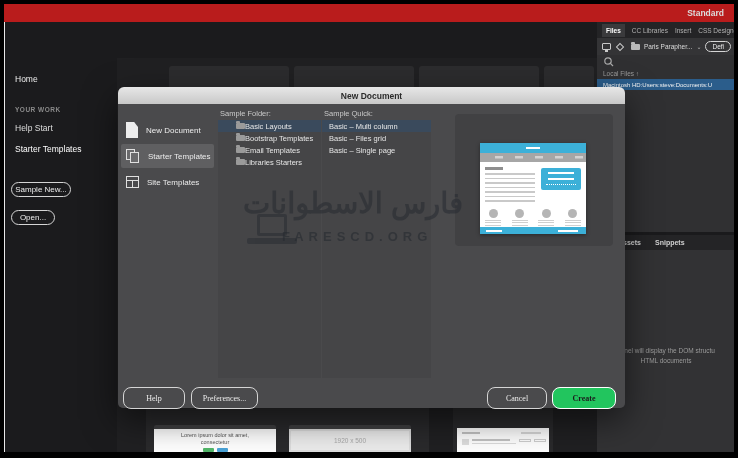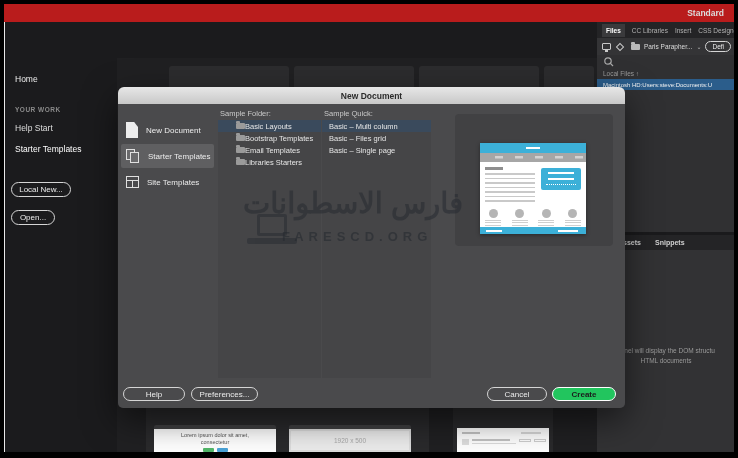--- a/index.html
+++ b/index.html
@@ -108,21 +108,21 @@
   .pv-cta .dotted { width:30px; height:0; border-bottom:1.5px dotted #ffffff; background:none; margin-top:4px; }
   .pv-circles { position:absolute; left:0; top:66px; width:106px; display:flex; justify-content:space-around; }
   .pv-col { display:flex; flex-direction:column; align-items:center; gap:1.5px; }
   .pv-circle { width:9px; height:9px; border-radius:50%; background:#b5b5b5; }
   .pv-mini { width:16px; height:1.2px; background:#cfcfcf; }
   .pv-footer { position:absolute; left:0; bottom:0; width:106px; height:7px; background:#3cb0d8;
      background-image:linear-gradient(#fff,#fff),linear-gradient(#fff,#fff);
      background-size:16px 2px, 20px 2px; background-position:6px 2.5px, 78px 2.5px; background-repeat:no-repeat; }
 
   .dlg-btn-row { position:absolute; left:0; top:283px; width:100%; height:14px; }
-  .dlg-btn { position:absolute; height:14px; border-radius:8px; }
+  .dlg-btn { position:absolute; height:22px; border-radius:8px;font-family:Liberation Serif, serif; }
   .btn-help { left:5px; width:62px; }
   .btn-prefs { left:73px; width:67px; }
   .btn-cancel { left:369px; width:60px; }
   .btn-create2 { left:434px; width:64px; background:#22c55e; color:#1c1c1c; border:1px solid #ffffff; font-weight:bold; font-size:8px; display:flex; align-items:center; justify-content:center; border-radius:8px; }
 
   
   .watermark { position:absolute; z-index:11; pointer-events:none; }
   .wm-arabic { position:absolute; left:232px; top:186px; width:242px; text-align:center; direction:rtl; font-size:29px; font-weight:bold; color:#272b31; opacity:.55; }
   .wm-latin { position:absolute; left:282px; top:229px; font-size:13px; font-weight:bold; letter-spacing:5px; color:#272b31; opacity:.6; }
   .wm-laptop { position:absolute; left:247px; top:214px; width:50px; height:34px; opacity:.5; }
@@ -138,21 +138,21 @@
     <span class="standard-label">Standard</span>
   </div>
 
   <div class="app">
 
 
     <div class="nav-home">Home</div>
     <div class="nav-section">YOUR WORK</div>
     <div class="nav-item1">Help Start</div>
     <div class="nav-item2">Starter Templates</div>
-    <div class="pill btn-create">Local New...</div>
+    <div class="pill btn-create">Sample New...</div>
     <div class="pill btn-open">Open...</div>
 
     <div class="content">
       <div class="card-top" style="left:52px;width:120px;"></div>
       <div class="card-top" style="left:177px;width:120px;"></div>
       <div class="card-top" style="left:302px;width:120px;"></div>
       <div class="card-top" style="left:427px;width:50px;"></div>
       <div class="v-scrollbar"></div>
 
       <div class="card-bot" style="left:29px;top:344px;width:142px;height:50px;"></div>

